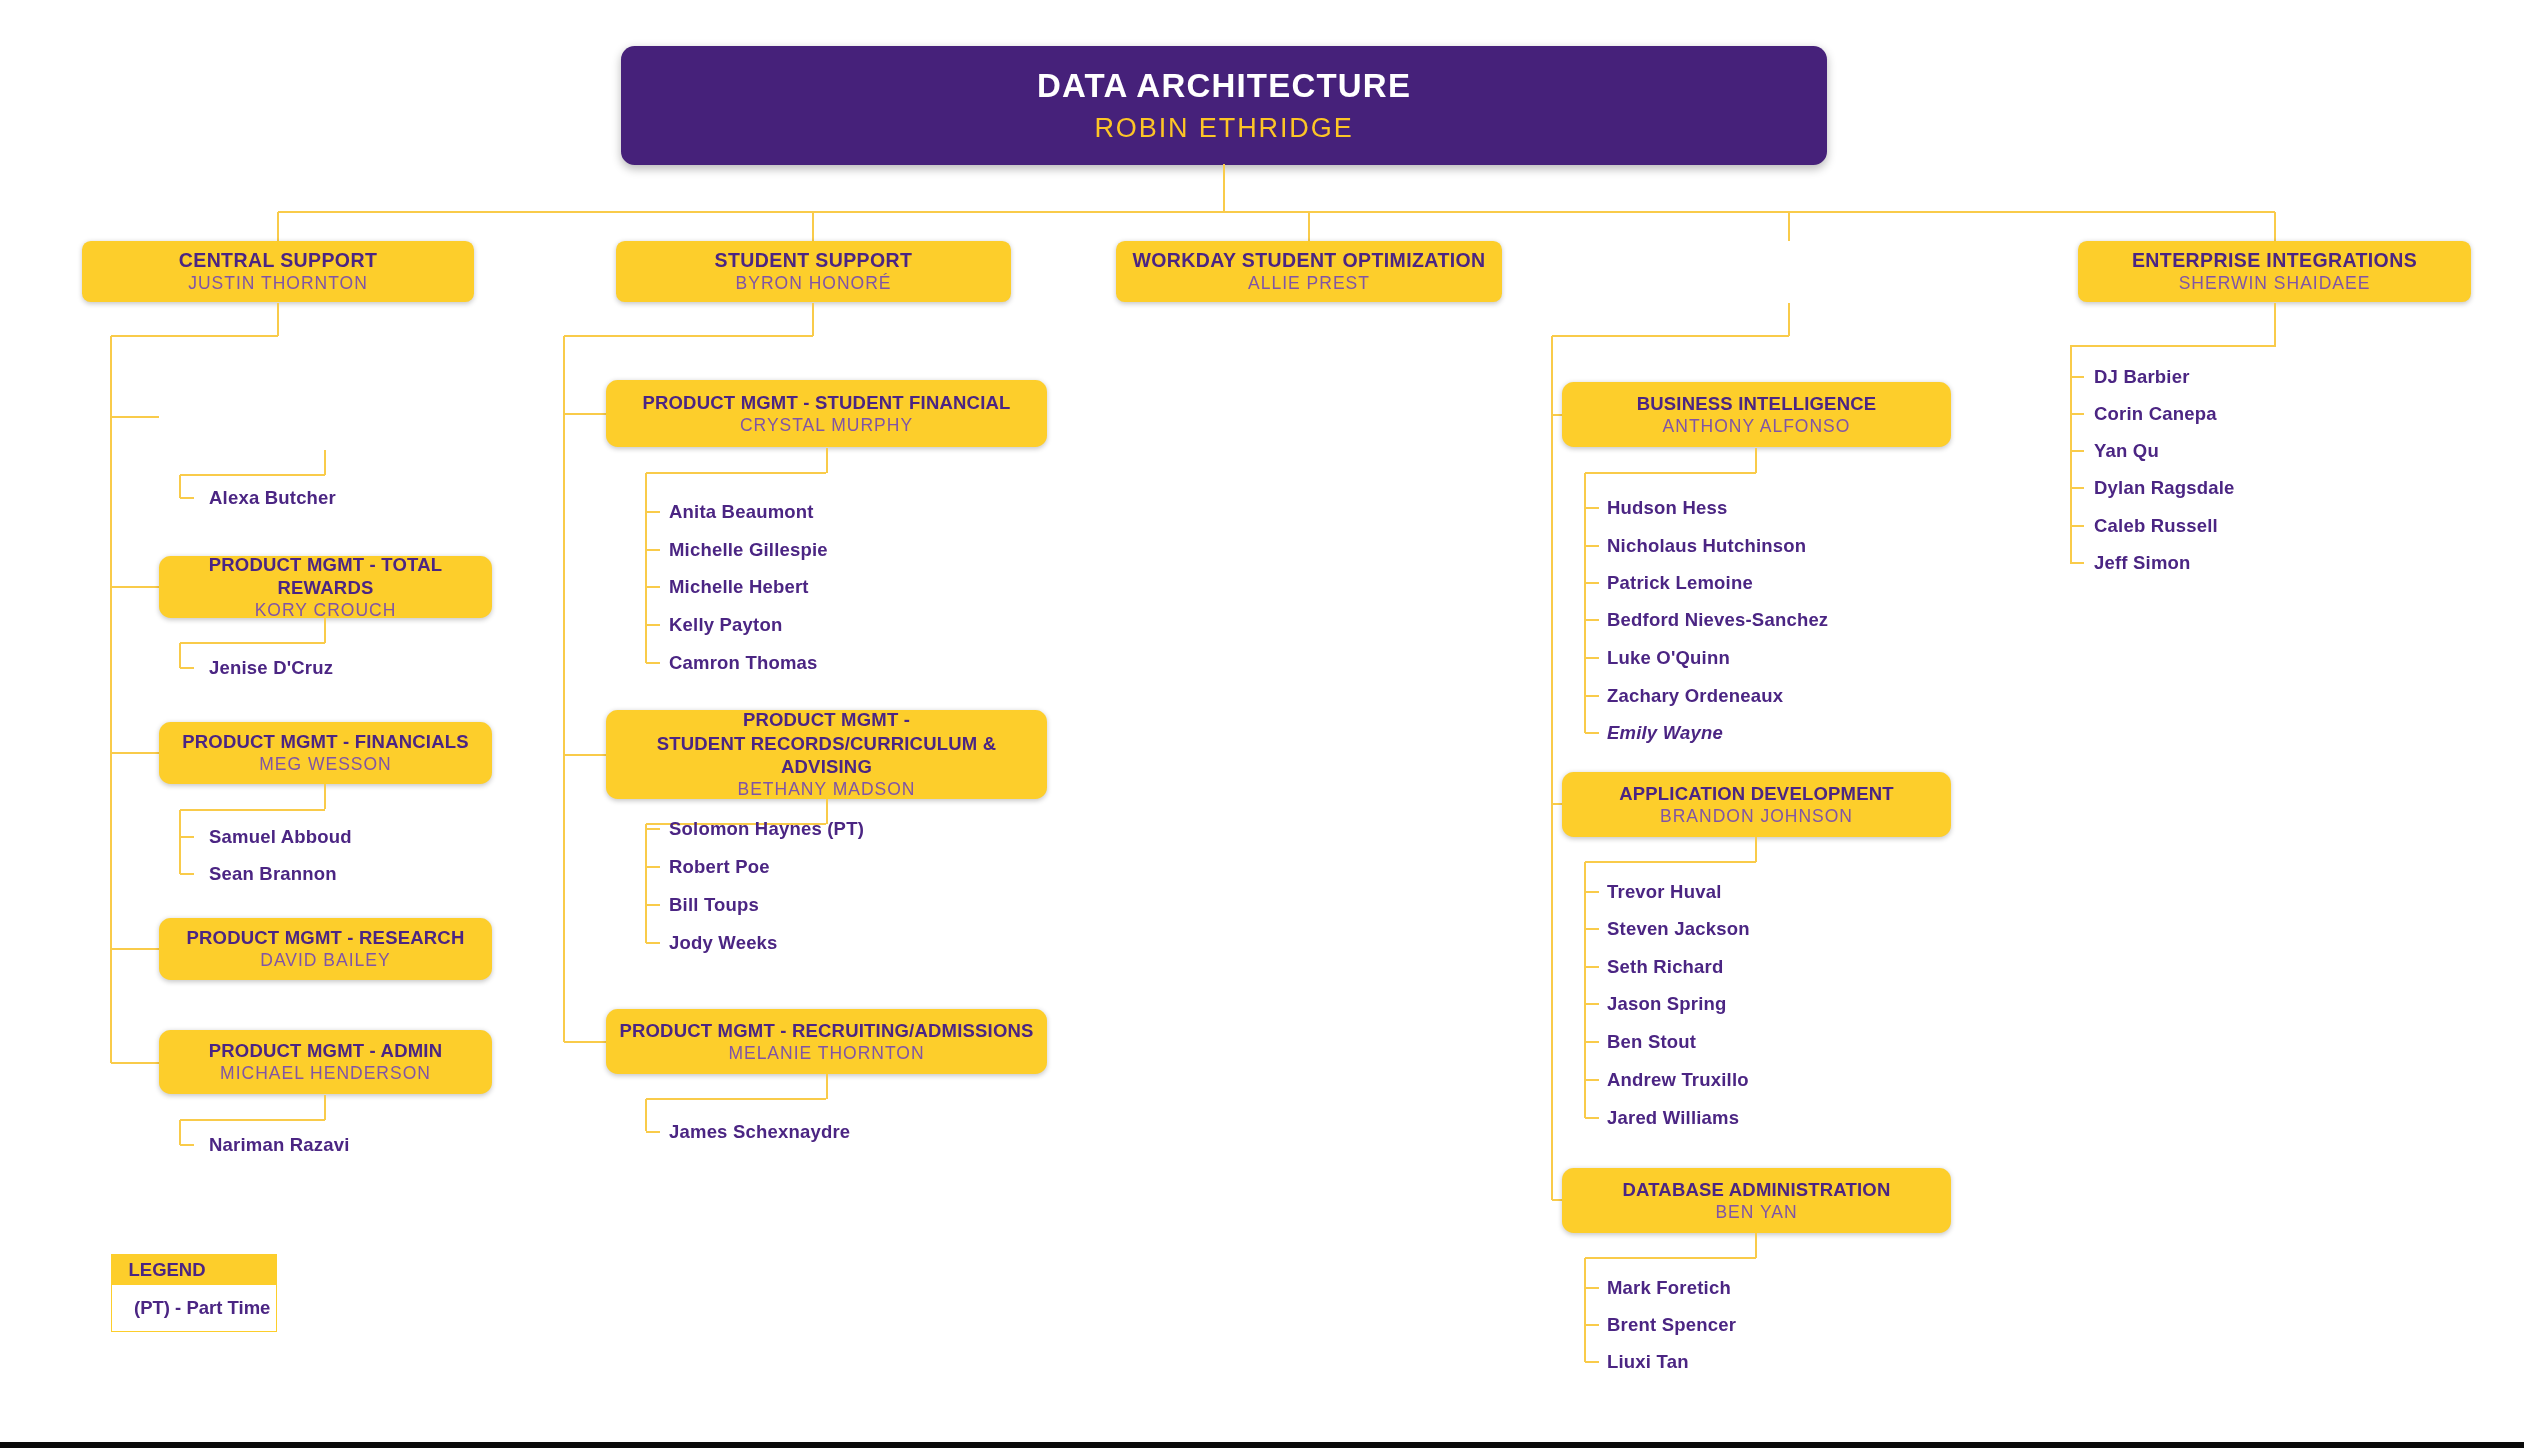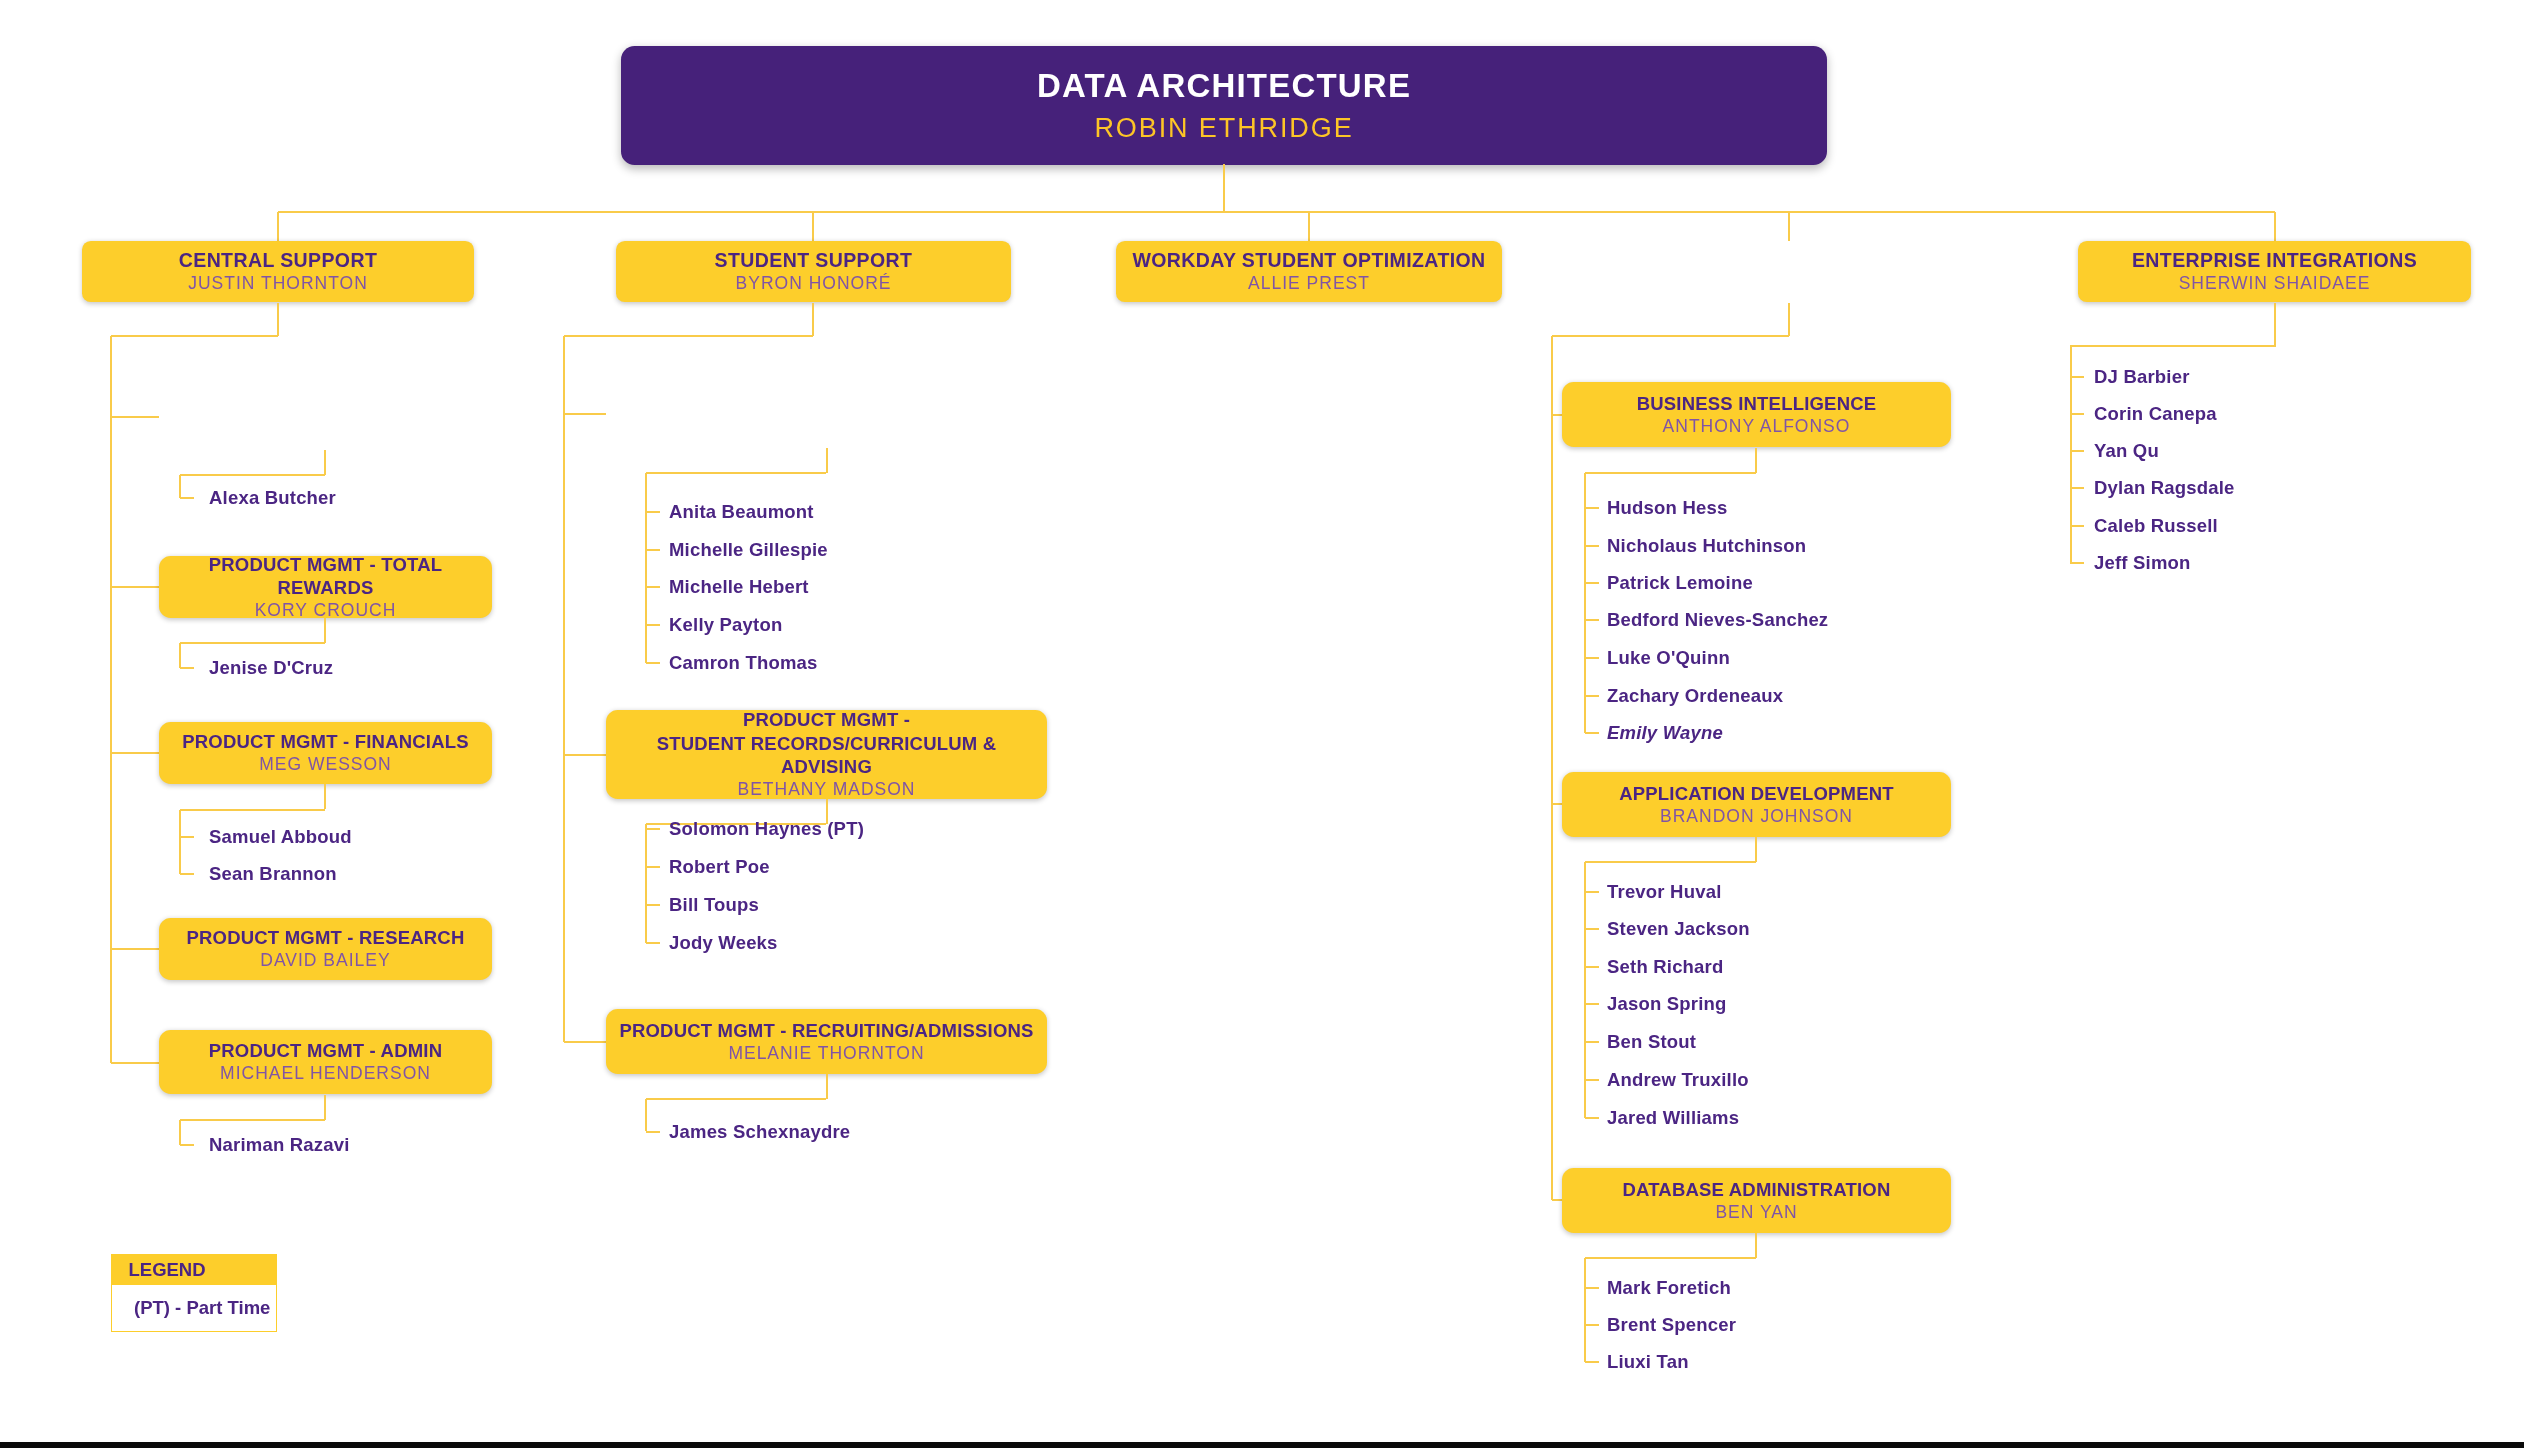--- a/index.html
+++ b/index.html
@@ -108,20 +108,24 @@
     <div class="member" style="left: 209px; top: 1145px;">Nariman Razavi</div>
     <div class="line" style="left: 812px; top: 212px; width: 1.9px; height: 29px;"></div>
     <div class="dept-box" style="left: 616px; top: 241px; width: 395px; height: 61px;">
       <div class="box-title">STUDENT SUPPORT</div>
       <div class="box-name">BYRON HONORÉ</div>
     </div>
     <div class="line" style="left: 812px; top: 303px; width: 1.9px; height: 33px;"></div>
     <div class="line" style="left: 564px; top: 335px; width: 249px; height: 1.9px;"></div>
     <div class="line" style="left: 563px; top: 336px; width: 1.9px; height: 706px;"></div>
     <div class="line" style="left: 564px; top: 413px; width: 42px; height: 1.9px;"></div>
+    <div class="team-box" style="left: 606px; top: 380px; width: 441px; height: 67px;">
+      <div class="box-title">PRODUCT MGMT - STUDENT FINANCIAL</div>
+      <div class="box-name">CRYSTAL MURPHY</div>
+    </div>
     <div class="line" style="left: 826px; top: 448px; width: 1.9px; height: 25px;"></div>
     <div class="line" style="left: 646px; top: 472px; width: 180px; height: 1.9px;"></div>
     <div class="line" style="left: 645px; top: 473px; width: 1.9px; height: 190px;"></div>
     <div class="line" style="left: 646px; top: 511px; width: 13.6px; height: 1.9px;"></div>
     <div class="member" style="left: 669px; top: 512px;">Anita Beaumont</div>
     <div class="line" style="left: 646px; top: 549px; width: 13.6px; height: 1.9px;"></div>
     <div class="member" style="left: 669px; top: 550px;">Michelle Gillespie</div>
     <div class="line" style="left: 646px; top: 586px; width: 13.6px; height: 1.9px;"></div>
     <div class="member" style="left: 669px; top: 587px;">Michelle Hebert</div>
     <div class="line" style="left: 646px; top: 624px; width: 13.6px; height: 1.9px;"></div>

